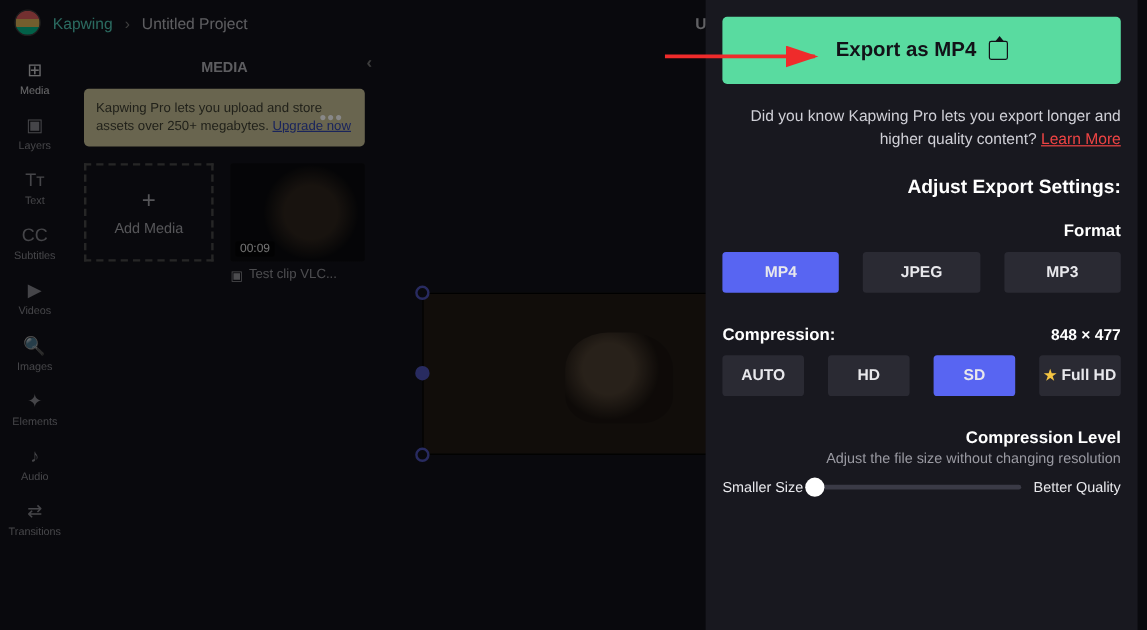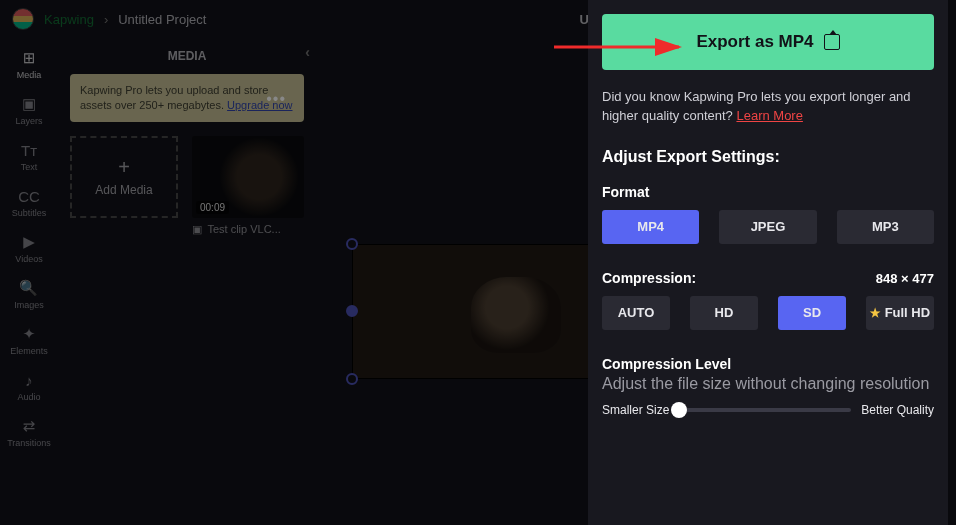--- a/index.html
+++ b/index.html
@@ -2,21 +2,21 @@
 <html><head>
 <meta charset="utf-8">
 <style>
 * { margin: 0; padding: 0; box-sizing: border-box; font-family: -apple-system, BlinkMacSystemFont, "Segoe UI", Arial, sans-serif; }
 body { width: 956px; height: 525px; background: #0f0f14; color: #e8e8ec; overflow: hidden; position: relative; }
 
 
 .dim { position: absolute; inset: 0; background: #16161e; }
 .topbar { position: absolute; top: 0; left: 0; right: 0; height: 38px; display: flex; align-items: center; padding: 0 12px; gap: 10px; }
 .logo { width: 22px; height: 22px; border-radius: 50%; background: linear-gradient(180deg,#ff6b6b 0 33%,#ffd166 33% 66%,#06d6a0 66%); border: 1px solid #444; }
-.crumb { font-size: 13px; color: #15803d; }
+.crumb { font-size: 13px; color: #5eead4; }
 .crumb-sep { color: #888; font-size: 13px; }
 .crumb2 { font-size: 13px; color: #cfcfd6; }
 .top-actions { margin-left: 363px; display: flex; gap: 30px; font-size: 13px; font-weight: 600; color: #d8d8de; }
 
 .leftrail { position: absolute; left: 0; top: 38px; bottom: 0; width: 58px; display: flex; flex-direction: column; align-items: center; padding-top: 10px; gap: 14px; }
 .rail-item { display: flex; flex-direction: column; align-items: center; gap: 2px; color: #9a9aa2; font-size: 9px; cursor: pointer; }
 .rail-item.active { color: #e8e8ec; }
 .rail-ico { width: 20px; height: 20px; display: flex; align-items: center; justify-content: center; font-size: 15px; }
 
 .panel { position: absolute; left: 58px; top: 38px; width: 258px; bottom: 0; background: #16161e; }
@@ -40,29 +40,29 @@
 .vframe { position: absolute; left: 36px; top: 206px; width: 240px; height: 135px; background: #261e18; border: 1px solid #000; }
 .vframe .img { position: absolute; right: 30px; top: 32px; width: 90px; height: 76px; background: radial-gradient(circle at 40% 40%, #5a4a3a 0 30%, #201813 60%); border-radius: 40% 40% 30% 30%; }
 .handle { position: absolute; width: 12px; height: 12px; border-radius: 50%; background: #16161e; border: 2px solid #5a5fd6; }
 .h1 { left: -7px; top: -7px; }
 .h2 { left: -7px; bottom: -7px; }
 .hc { position: absolute; left: -7px; top: calc(50% - 7px); width: 12px; height: 12px; border-radius: 50%; border: 2px solid #5a5fd6; background: #5a5fd6; }
 
 .overlay-dark { position: absolute; inset: 0; background: rgba(0,0,0,0.55); }
 
 
-.export { position: absolute; right: 8px; top: 0; width: 360px; bottom: 0; background: #18181f; z-index: 20; padding: 14px; }
+.export { position: absolute; right: 8px; top: 0; width: 360px; bottom: 0; background: #18181f; z-index: 20; padding: 14px; text-align: right; }
 .export-btn { width: 100%; height: 56px; background: #59dba0; color: #121218; font-size: 17px; font-weight: 700; display: flex; align-items: center; justify-content: center; gap: 10px; border-radius: 4px; cursor: pointer; }
 .export-btn .ico { width: 16px; height: 16px; border: 1.5px solid #121218; border-radius: 2px; position: relative; display: inline-block; }
 .export-btn .ico::after { content:""; position:absolute; left:4px; top:-5px; width:0; height:0; border-left:4px solid transparent; border-right:4px solid transparent; border-bottom:5px solid #121218; }
 .tip { margin-top: 18px; font-size: 13px; color: #cfcfd6; line-height: 1.45; }
 .tip a { color: #ef4444; text-decoration: underline; }
 .section-hd { margin-top: 22px; font-size: 16px; font-weight: 700; color: #fff; }
 .label { margin-top: 18px; font-size: 14px; font-weight: 600; color: #fff; }
-.sublabel { margin-top: 3px; font-size: 16px; color: #9a9aa2; }
+.sublabel { margin-top: 3px; font-size: 12px; color: #9a9aa2; }
 .row { display: flex; gap: 20px; margin-top: 10px; }
 .seg { flex: 1; height: 34px; background: #2a2a33; color: #e8e8ec; font-size: 13px; font-weight: 600; display: flex; align-items: center; justify-content: center; border-radius: 3px; cursor: pointer; }
 .seg.sel { background: #5865f2; }
 .seg .star { color: #f5c542; margin-right: 4px; font-size: 12px; }
 .res-row { display: flex; justify-content: space-between; align-items: baseline; margin-top: 26px; }
 .res-val { font-size: 13px; font-weight: 700; color: #fff; }
 .slider-wrap { margin-top: 10px; display: flex; align-items: center; gap: 10px; font-size: 12px; color: #e8e8ec; }
 .slider { flex: 1; height: 4px; background: #3a3a46; border-radius: 2px; position: relative; cursor: pointer; }
 .knob { position: absolute; left: 0; top: 50%; transform: translate(-50%,-50%); width: 16px; height: 16px; background: #fff; border-radius: 50%; }
 

